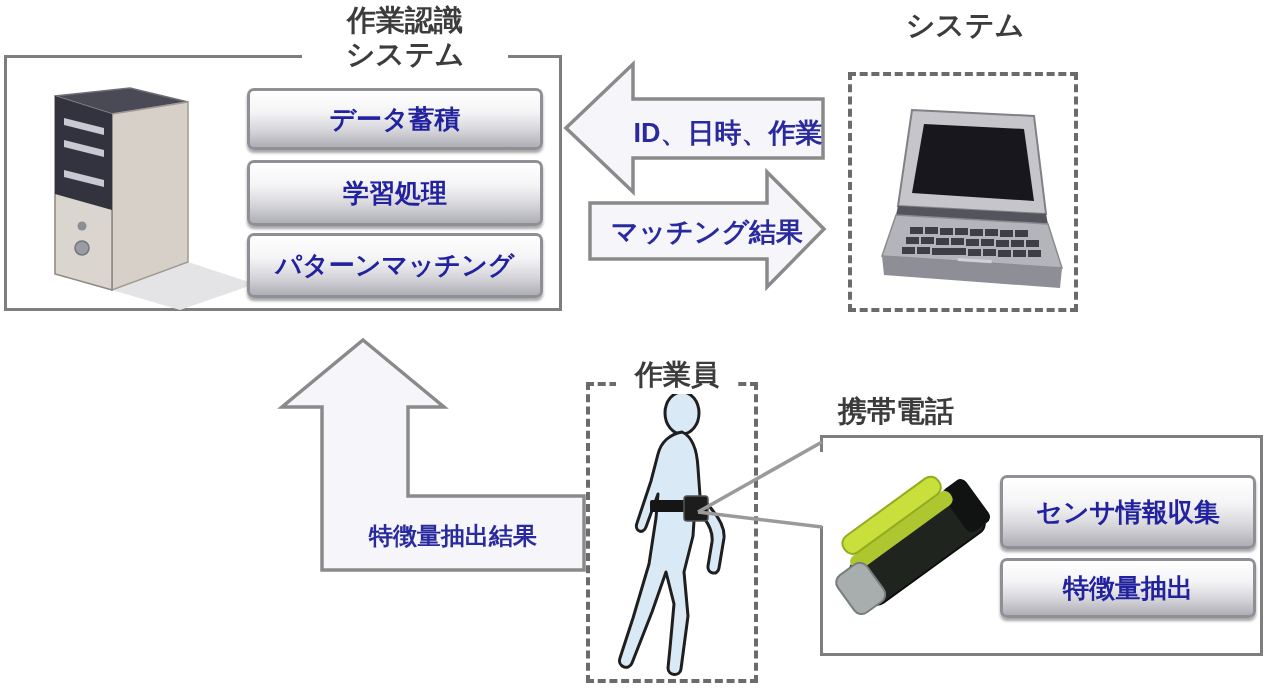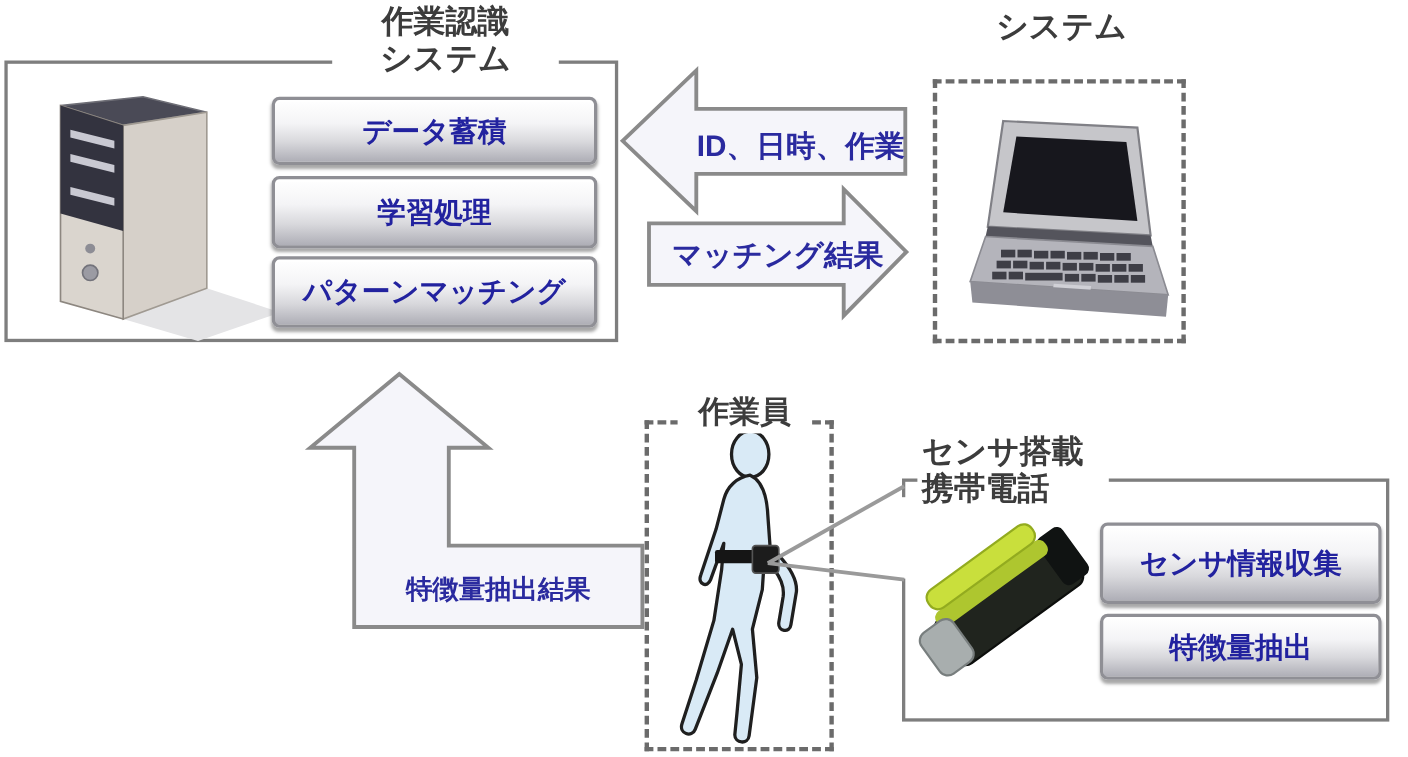--- a/index.html
+++ b/index.html
@@ -125,21 +125,20 @@
     <g transform="rotate(-36 85 85)">
       <rect x="16" y="66" width="140" height="50" rx="10" fill="#20241e" stroke="#0c0e0c" stroke-width="2"></rect>
       <rect x="136" y="60" width="28" height="52" rx="7" fill="#101312"></rect>
       <rect x="22" y="60" width="122" height="16" rx="7" fill="#aec62f"></rect>
       <rect x="26" y="40" width="116" height="20" rx="9" fill="#c9df3c" stroke="#93ab1f" stroke-width="2"></rect>
       <rect x="-2" y="68" width="36" height="46" rx="9" fill="#a8aeae" stroke="#787e7e" stroke-width="2"></rect>
     </g>
   </svg>
 
   <div class="title" style="left:834px;top:394px;width:170px;text-align:left;padding-left:4px;">
-    <div>センサ搭載</div>
     <div>携帯電話</div>
   </div>
 
   <div class="metal m-right" style="top:558px;height:60px;">
     <span>特徴量抽出</span>
   </div>
   <div class="metal m-right" style="top:475px;height:74px;">
     <span>センサ情報収集</span>
   </div>
 

